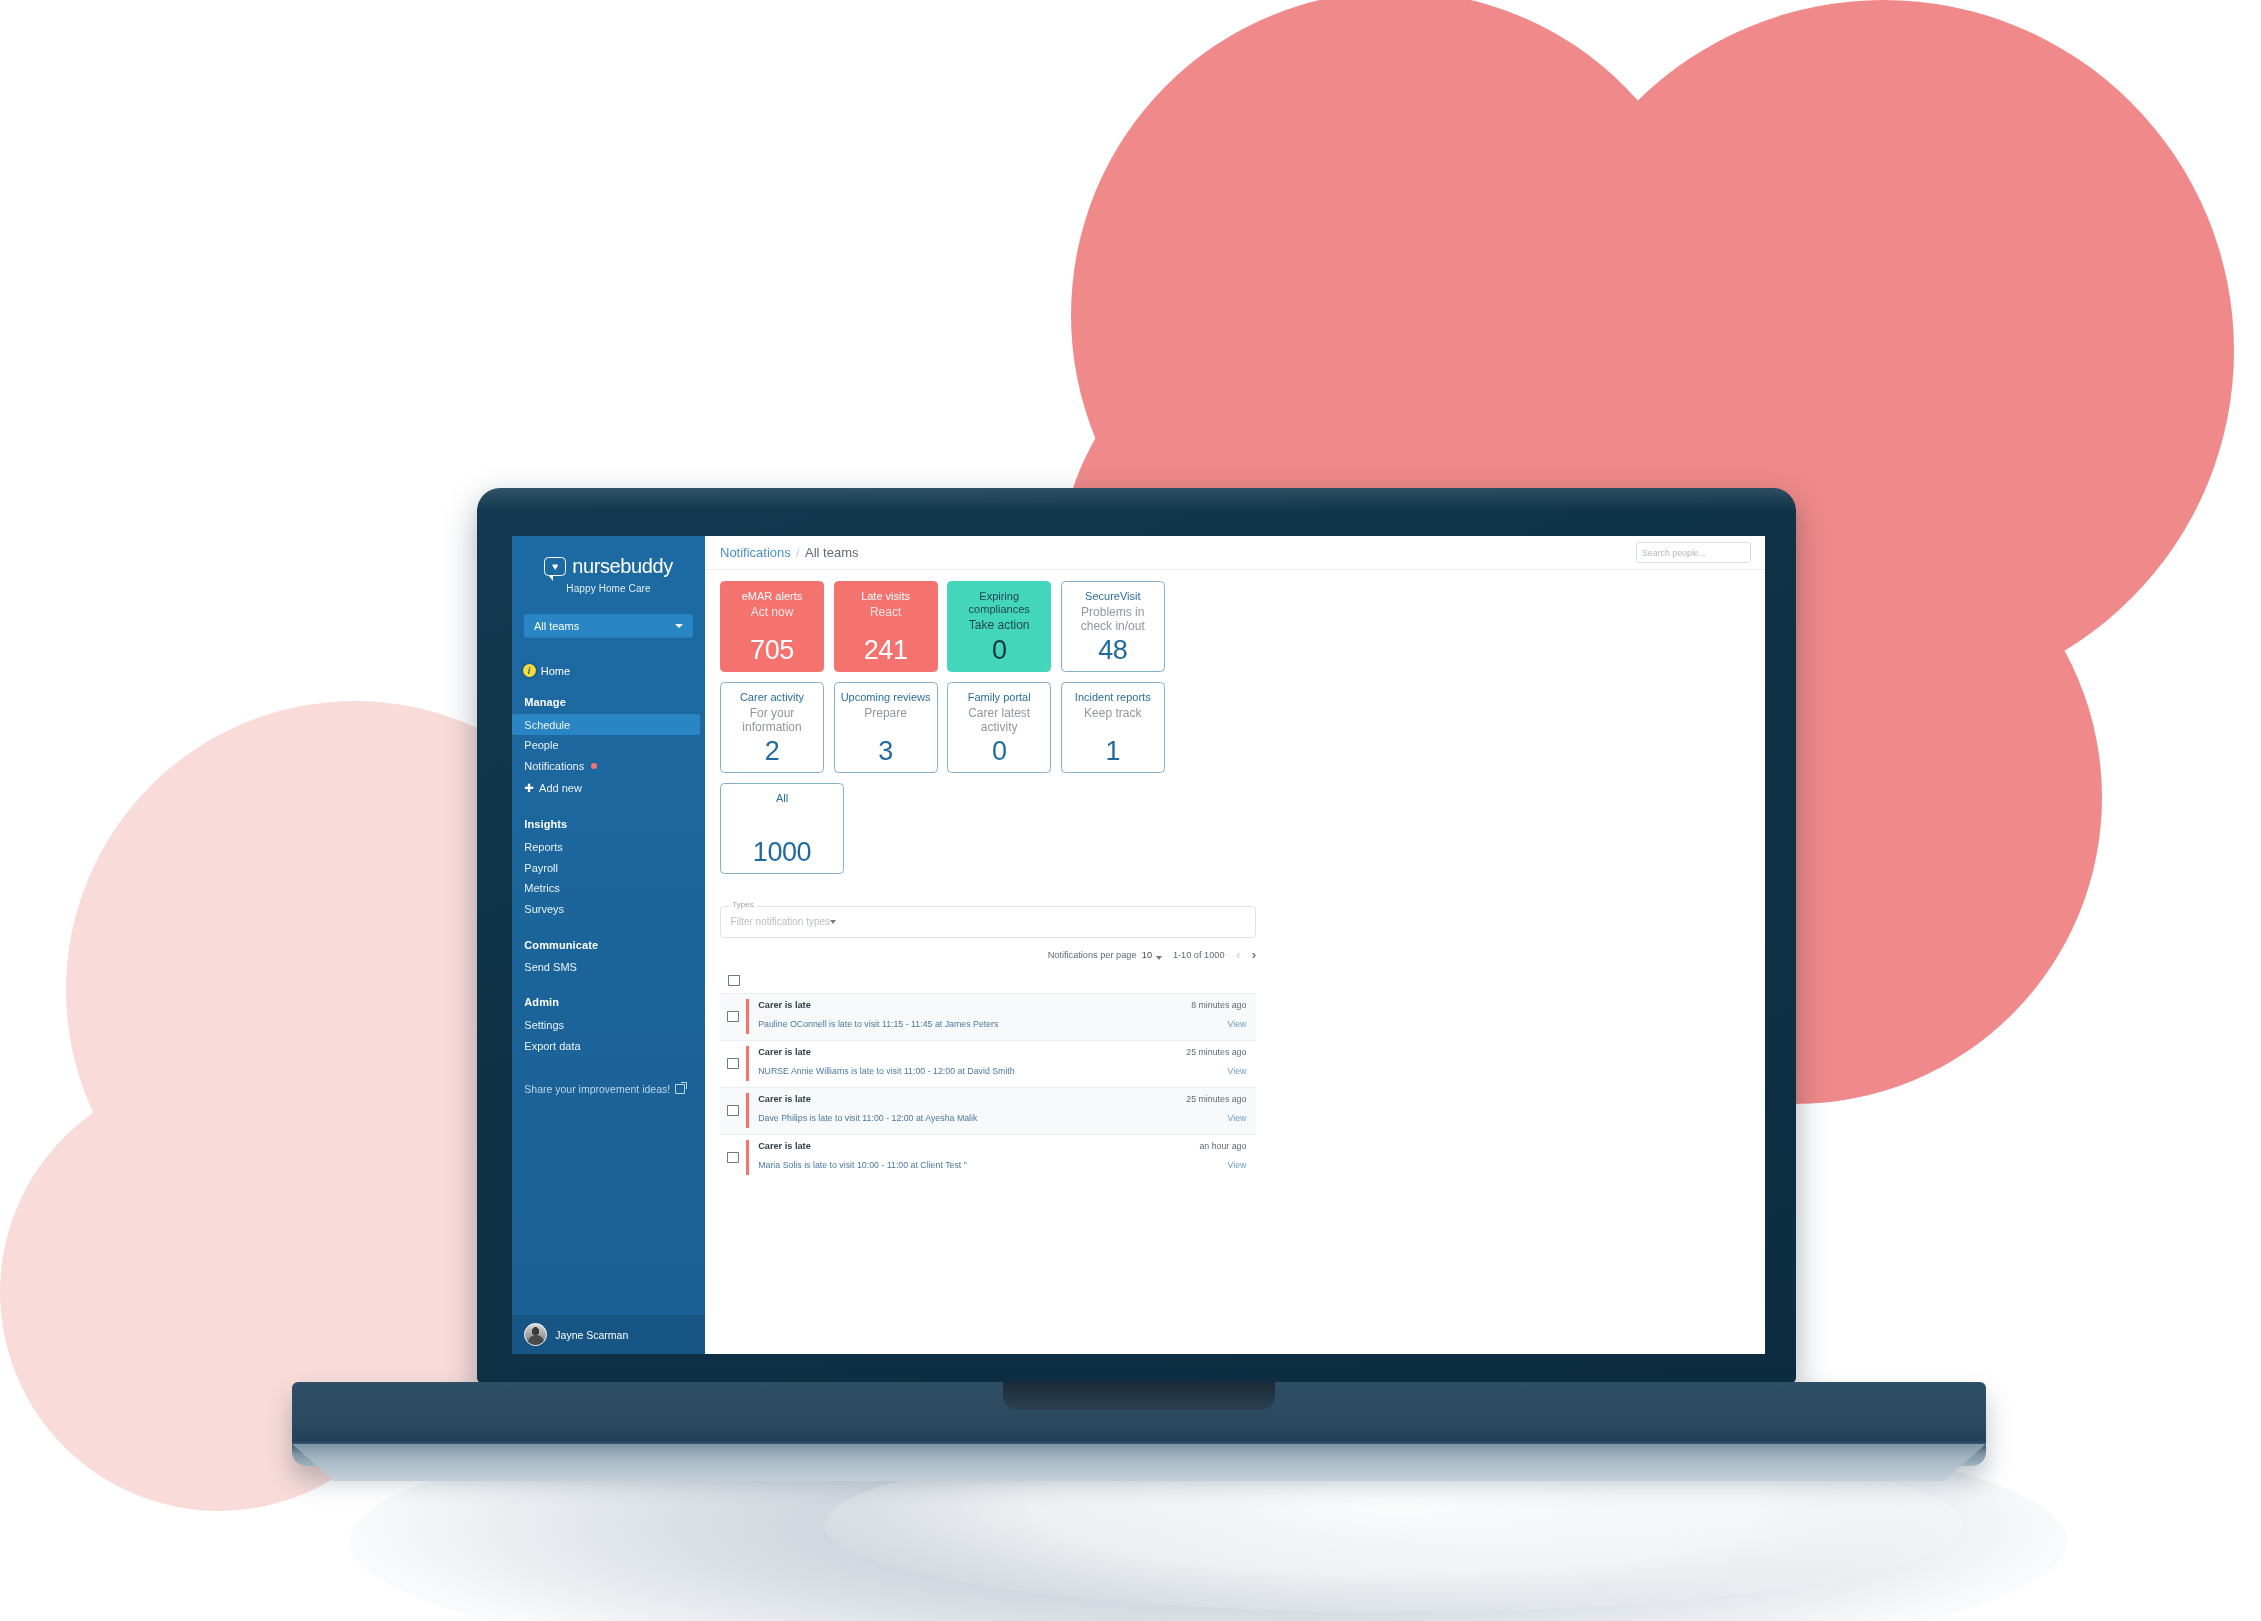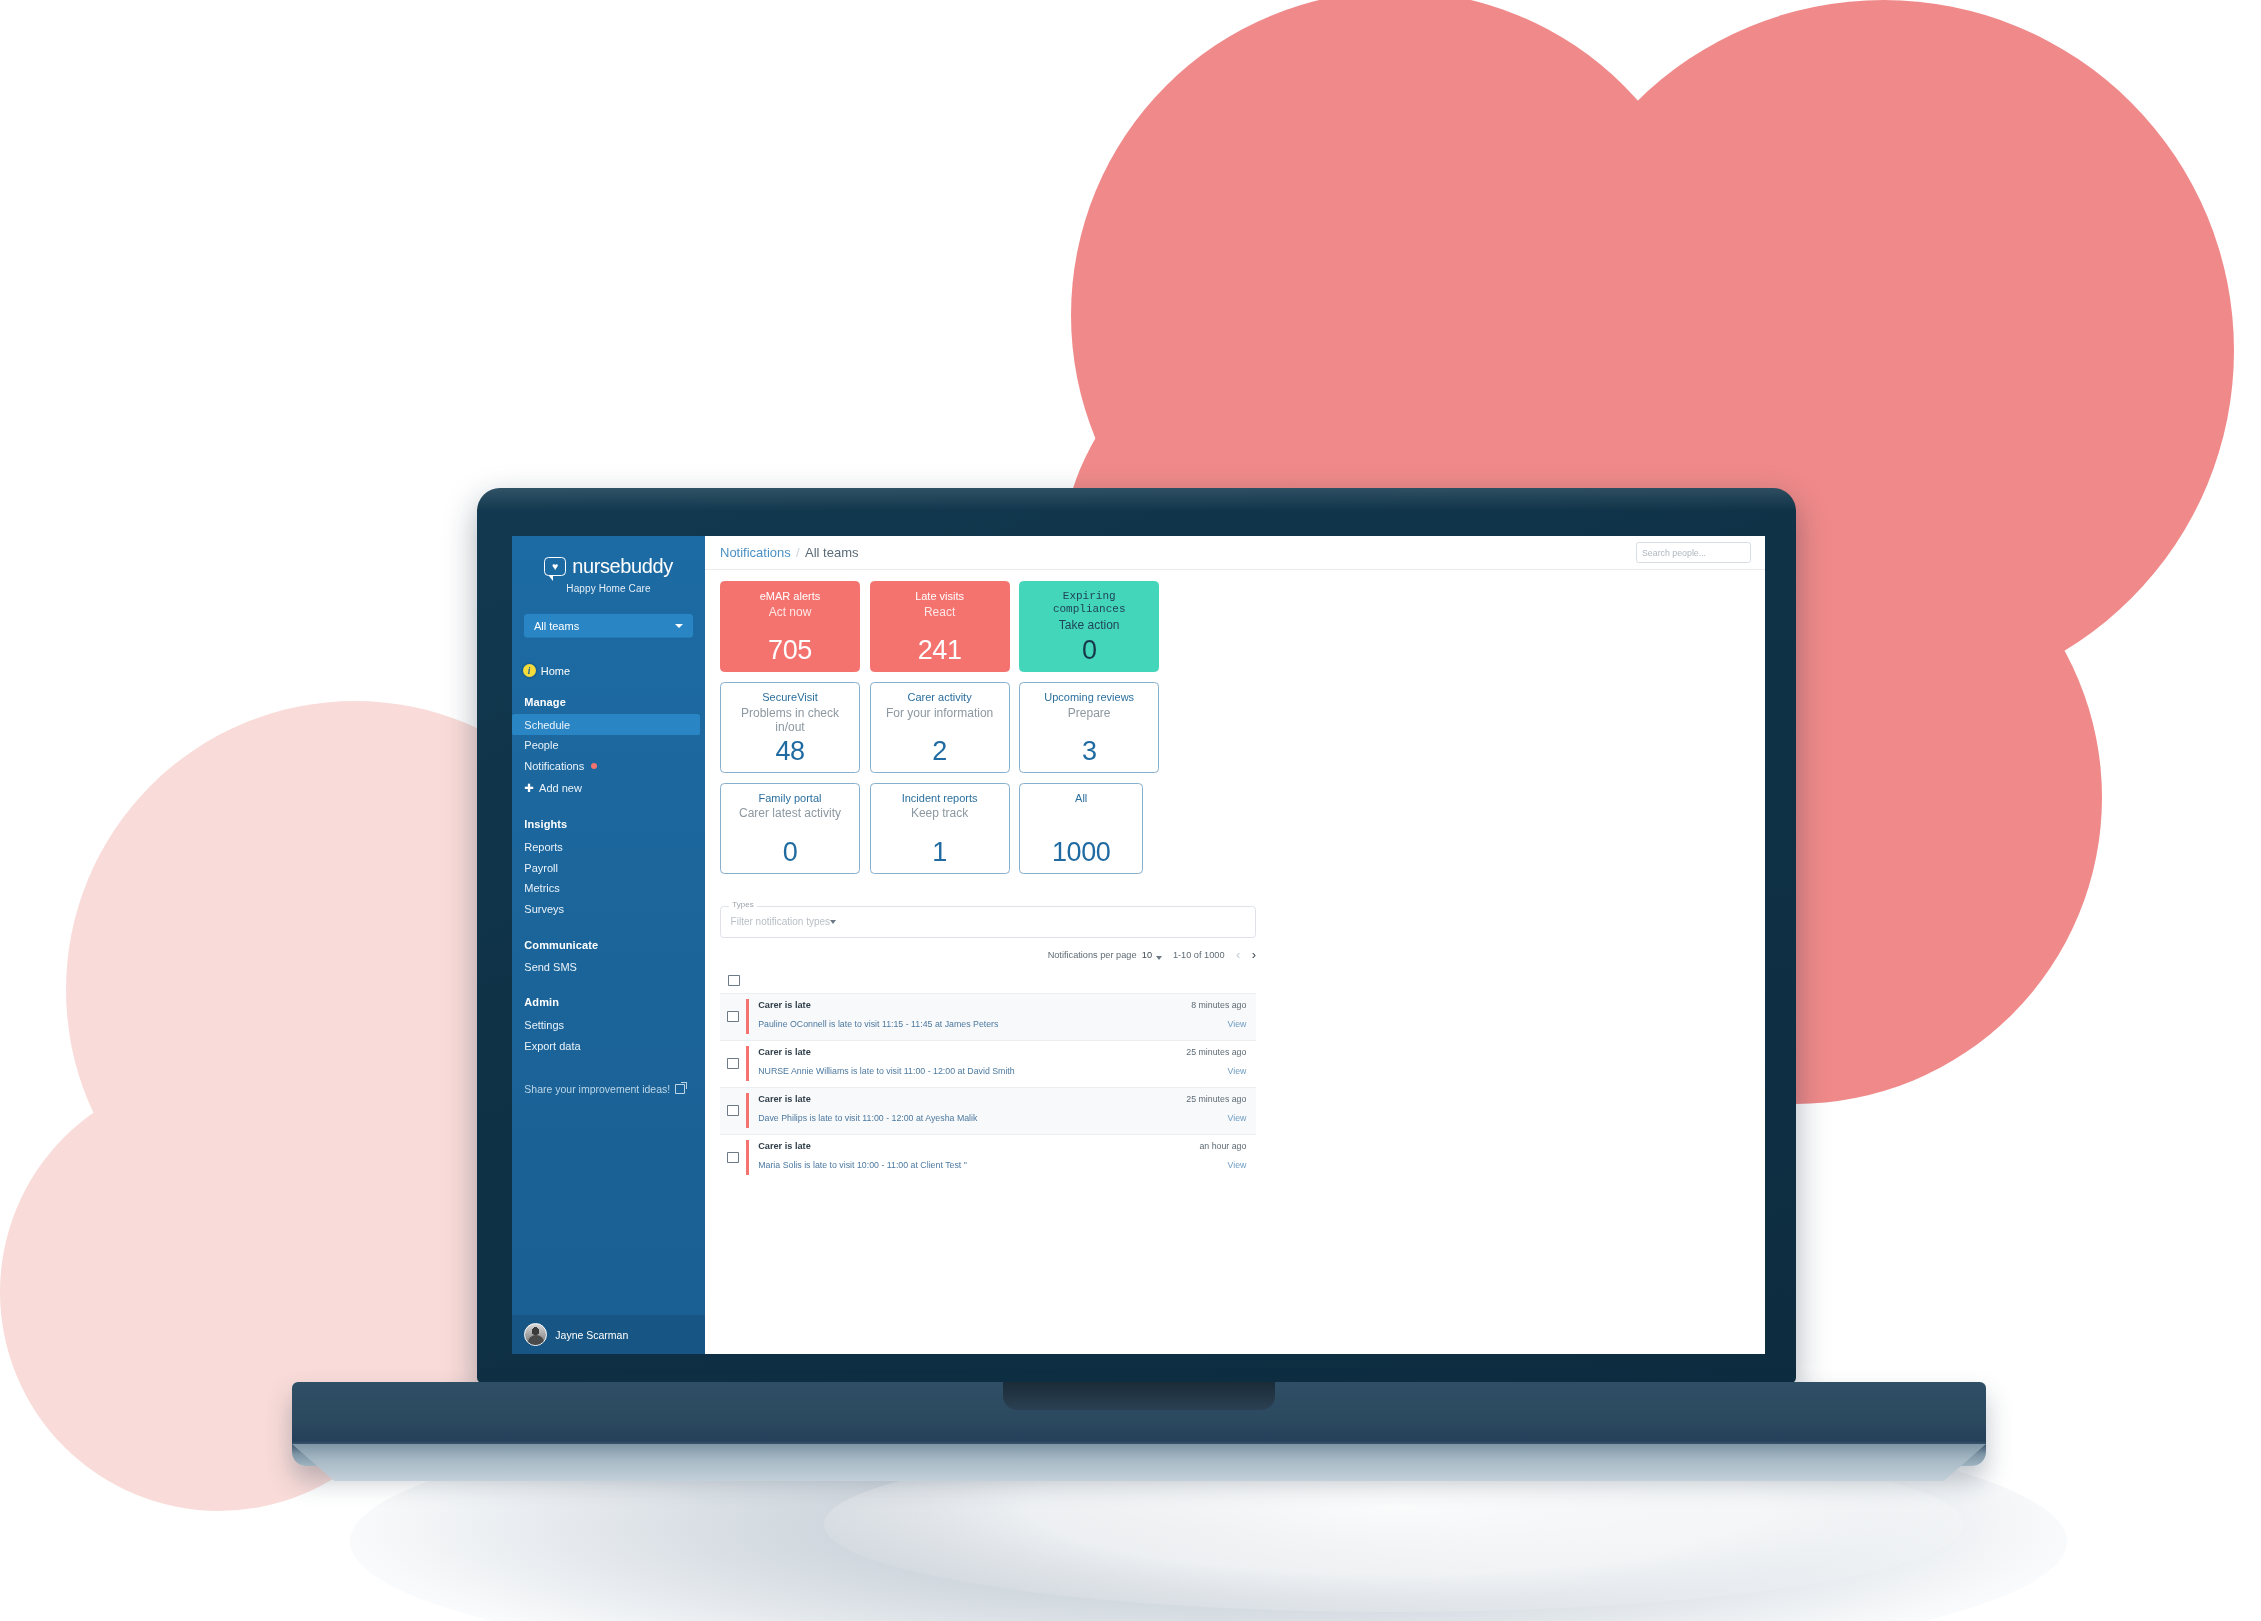--- a/index.html
+++ b/index.html
@@ -179,30 +179,30 @@
   .search-box{
     width:103px;height:19px;border:0.9px solid #d8dee3;border-radius:2.6px;
     display:flex;align-items:center;padding:0 5px;background:#fff;
   }
   .search-box span{font-size:8.8px;color:#aeb7bf;}
 
   .content{flex:1 1 auto;padding:11.4px 15px 0 15px;overflow:hidden;background:#fff;}
 
   .cards{display:flex;flex-wrap:wrap;gap:9.6px;width:536px;}
   .card{
-    width:140px;height:91px;border-radius:4.4px;
+    width:104px;height:91px;border-radius:4.4px;
     display:flex;flex-direction:column;align-items:center;
     box-sizing:border-box;padding:8px 5.3px 7px 5.3px;cursor:pointer;
   }
   .card.coral{background:#F4736F;border:0.9px solid #F4736F;}
   .card.teal{background:#44D6BA;border:0.9px solid #44D6BA;}
   .card.plain{background:#fff;border:0.9px solid #86aecd;}
   .card-title{font-size:11px;line-height:1.18;text-align:center;}
   .card.coral .card-title{color:#ffffff;}
-  .card.teal .card-title{color:#1f4458;font-family:Liberation Mono, monospace;}
+  .card.teal .card-title{color:#1f4458;}
   .card.plain .card-title{color:#2b6f9e;}
   .card-sub{font-size:12px;margin-top:1.8px;text-align:center;}
   .card.coral .card-sub{color:#ffe6e5;}
   .card.teal .card-sub{color:#1f4458;}
   .card.plain .card-sub{color:#8d98a1;}
   .card-val{
     margin-top:auto;font-size:27px;line-height:1;font-weight:400;letter-spacing:-0.4px;
   }
   .card.coral .card-val{color:#fff;}
   .card.teal .card-val{color:#16384a;}

